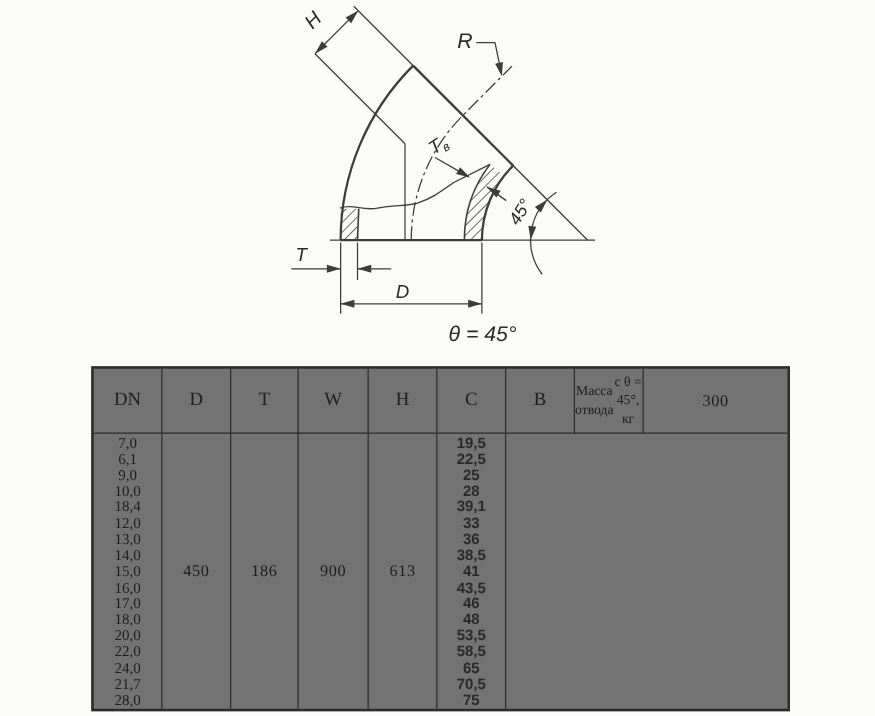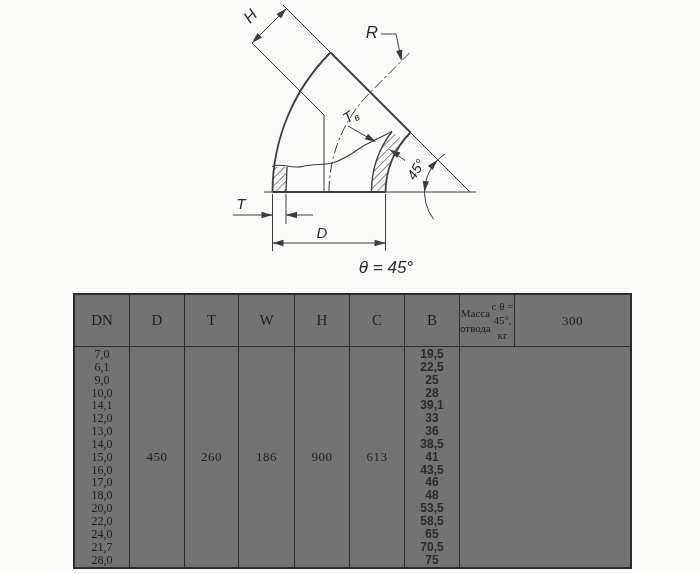--- a/index.html
+++ b/index.html
@@ -124,36 +124,35 @@
     <span>Масса отвода</span>
     <span>с θ = 45°, кг</span>
   </div>
 
   <div class="cell vcell">300</div>
   <div class="cell listcell">
       <div class="t-line">7,0</div>
       <div class="t-line">6,1</div>
       <div class="t-line">9,0</div>
       <div class="t-line">10,0</div>
-      <div class="t-line">14,1</div>
+      <div class="t-line">18,4</div>
       <div class="t-line">12,0</div>
       <div class="t-line">13,0</div>
       <div class="t-line">14,0</div>
       <div class="t-line">15,0</div>
       <div class="t-line">16,0</div>
       <div class="t-line">17,0</div>
       <div class="t-line">18,0</div>
       <div class="t-line">20,0</div>
       <div class="t-line">22,0</div>
       <div class="t-line">24,0</div>
       <div class="t-line">21,7</div>
       <div class="t-line">28,0</div>
     </div>
   <div class="cell vcell">450</div>
-  <div class="cell vcell">260</div>
   <div class="cell vcell">186</div>
   <div class="cell vcell">900</div>
   <div class="cell vcell">613</div>
   <div class="cell listcell">
       <div class="mass-line">19,5</div>
       <div class="mass-line">22,5</div>
       <div class="mass-line">25</div>
       <div class="mass-line">28</div>
       <div class="mass-line">39,1</div>
       <div class="mass-line">33</div>

